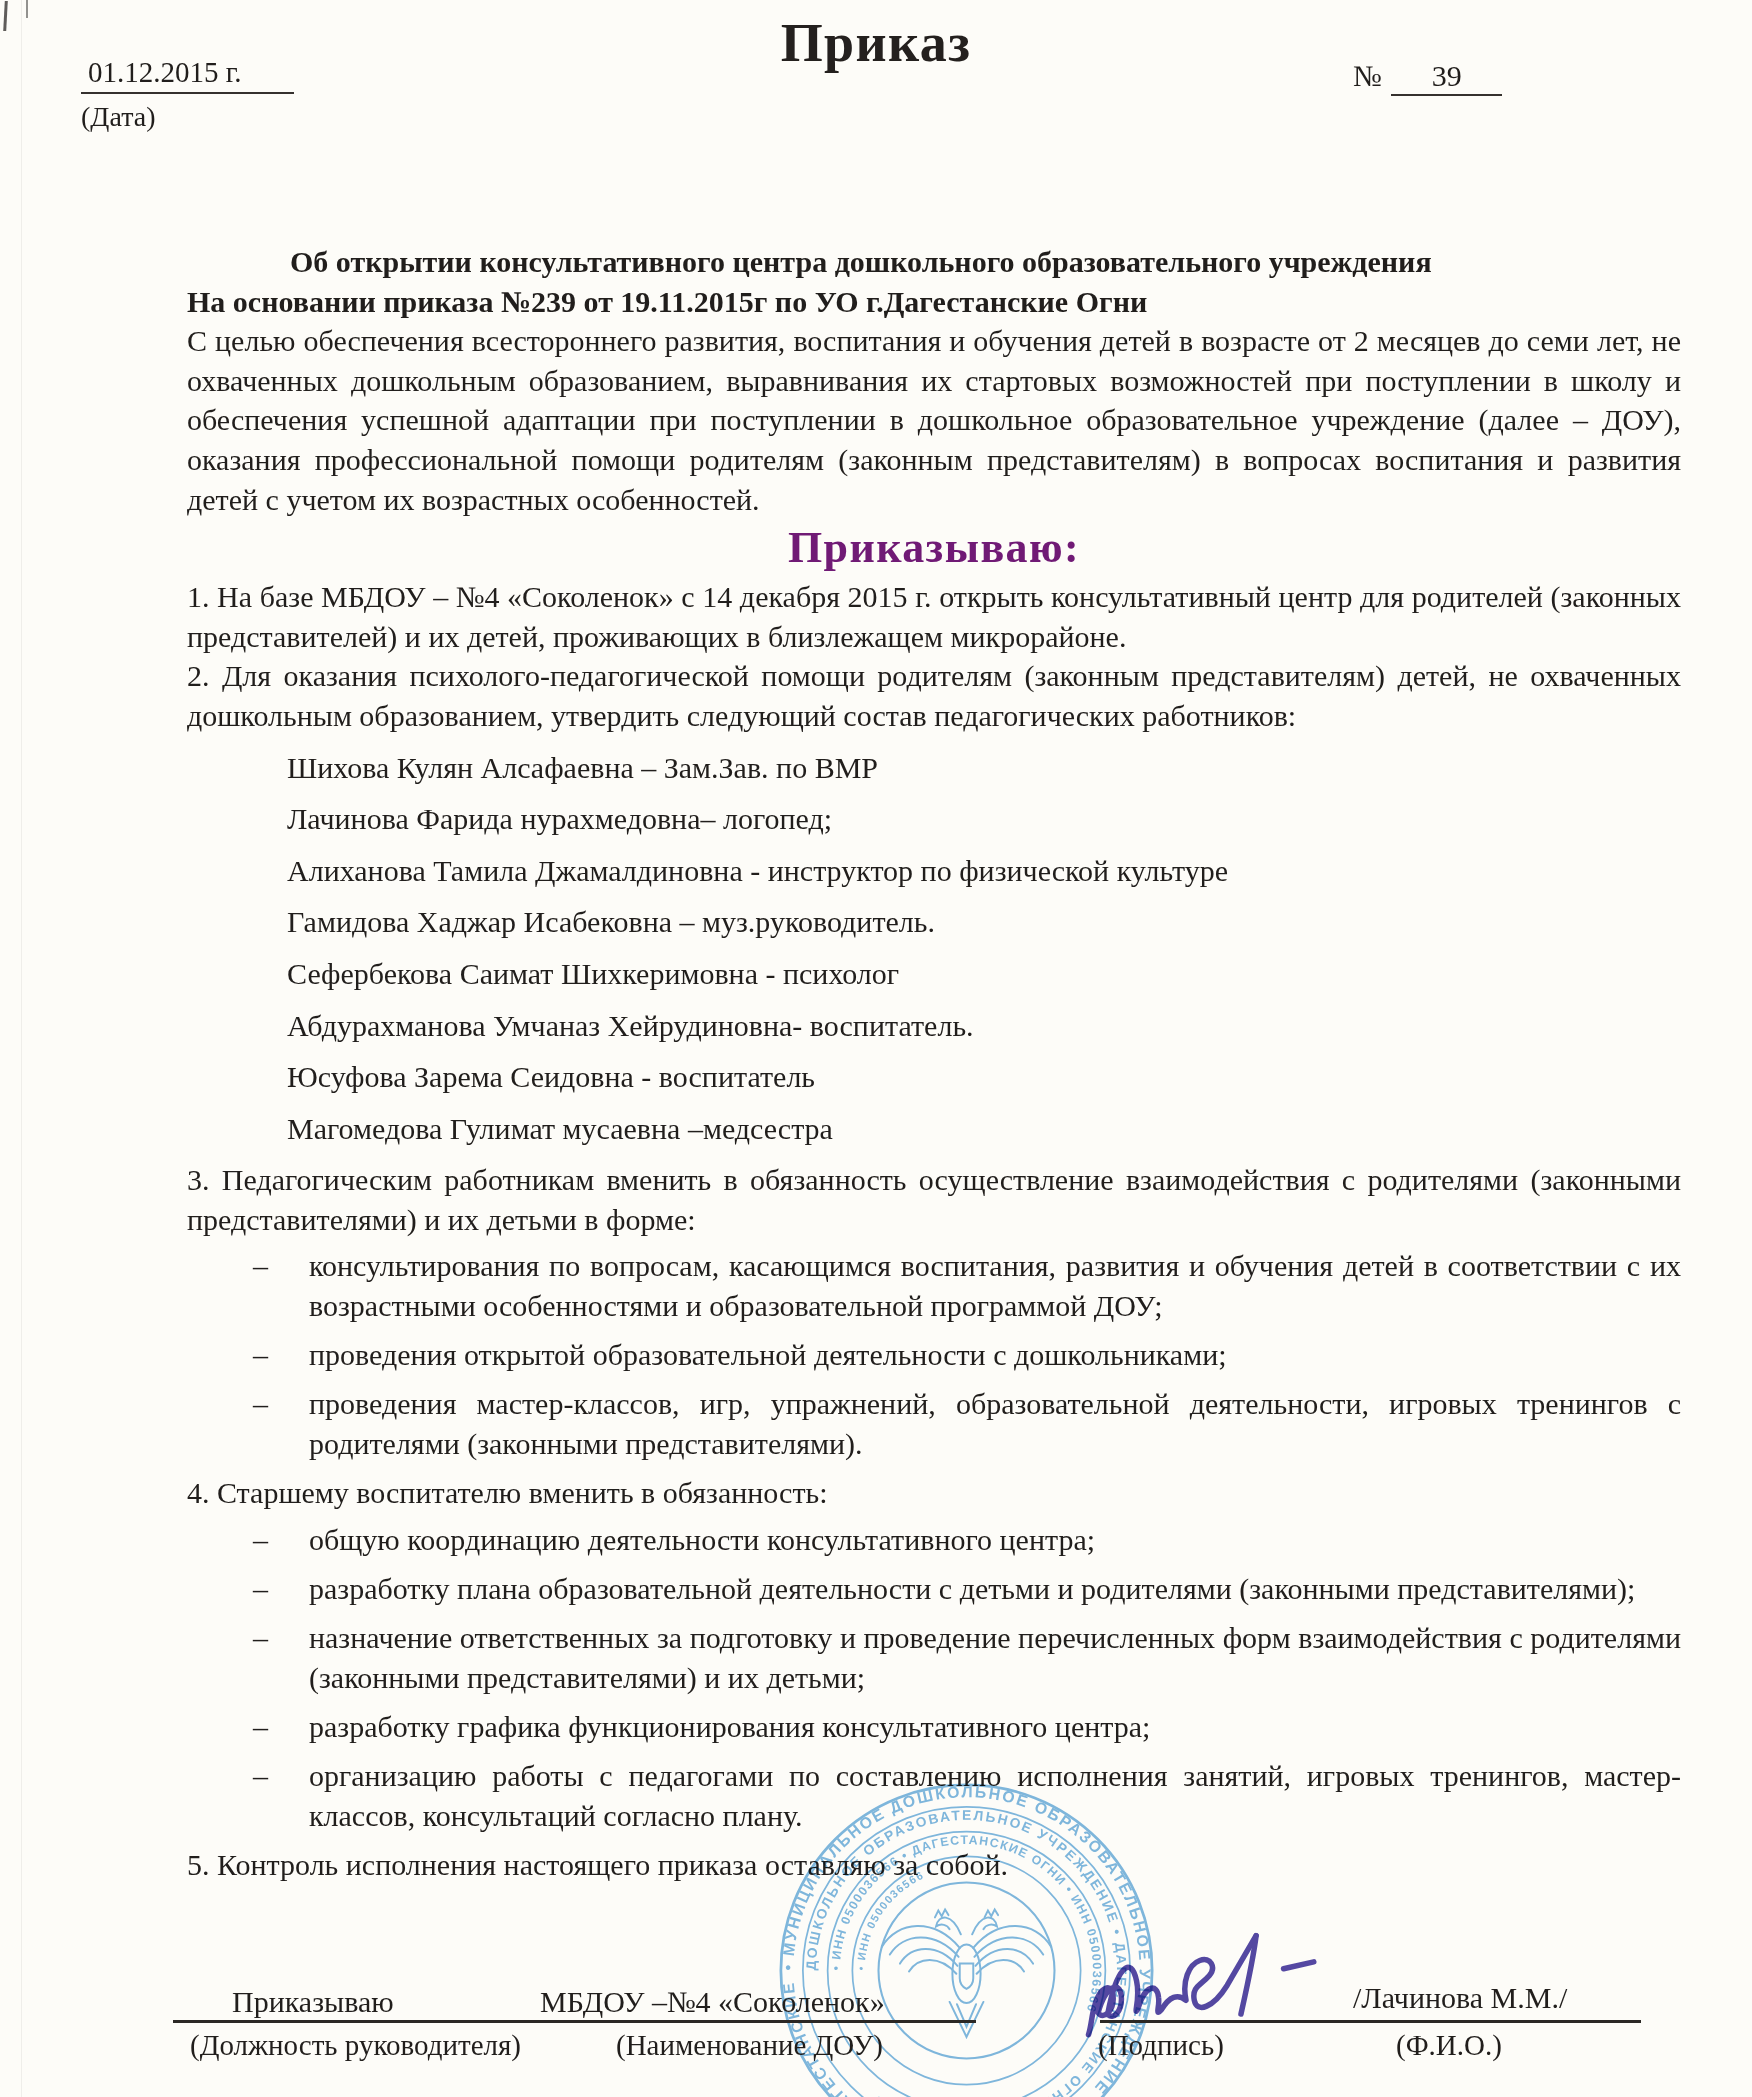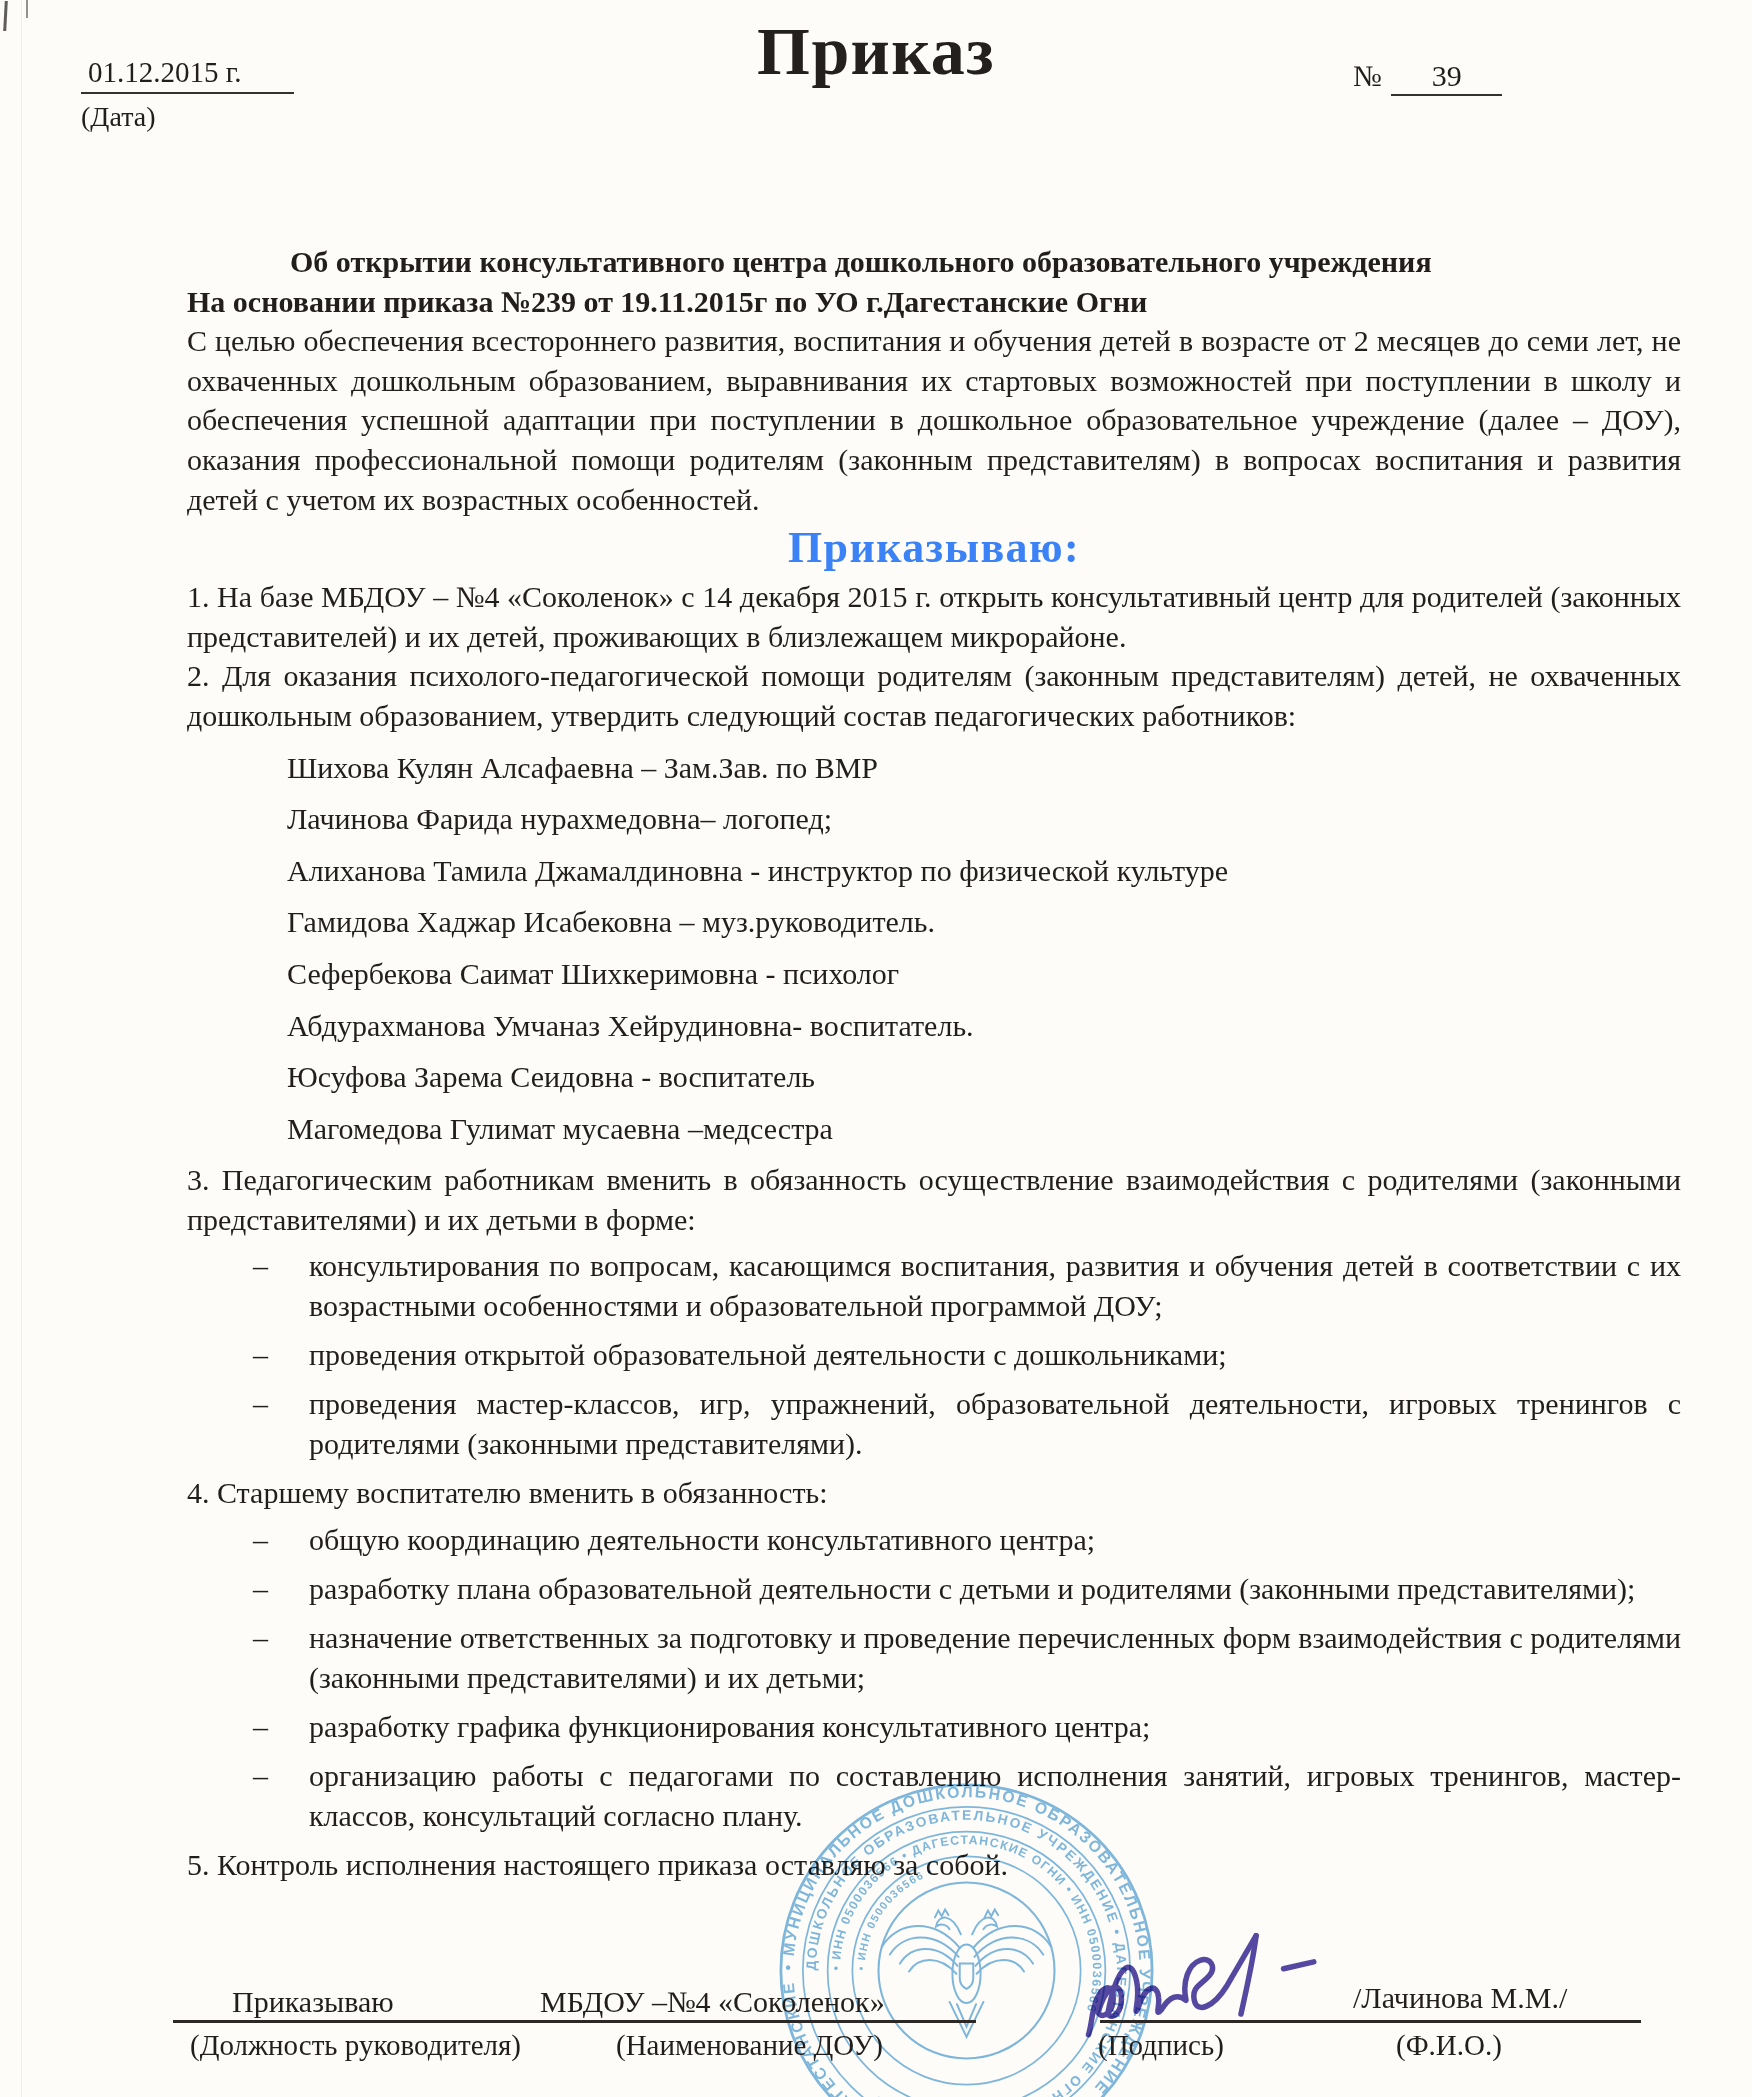--- a/index.html
+++ b/index.html
@@ -14,21 +14,21 @@
     color: #211e1c;
   }
   
   .artifact { position: absolute; background: #2a2726; }
   .a1 { left: 4.1px; top: 1.4px; width: 2.8px; height: 30px; transform: rotate(3deg); opacity: .75; }
   .a2 { left: 26px; top: 0px; width: 2.1px; height: 18px; opacity: .5; }
   .crease { position: absolute; left: 20.6px; top: 0; width: 1.4px; height: 2097px; background: rgba(60,60,60,.07); }
 
   .doc-title {
     position: absolute; top: 12.4px; left: 0; right: 0;
-    text-align: center; font-size: 68px; font-weight: bold;
+    text-align: center; font-size: 54px; font-weight: bold;
     letter-spacing: 1.4px; margin: 0; color: #24201e;
   }
   .date-block { position: absolute; left: 81px; top: 56px; width: 213px; }
   .date-value {
     display: block; font-size: 29px; padding: 0 6.9px 2.8px 6.9px;
     border-bottom: 2.8px solid #35312e;
   }
   .date-label { display: block; font-size: 28px; margin-top: 6.9px; }
   .number-block { position: absolute; left: 1353px; top: 59px; font-size: 30px; }
   .number-line {
@@ -38,21 +38,21 @@
 
   .content {
     position: absolute; left: 187px; top: 242px; width: 1494px;
     font-size: 30px; line-height: 1.32; text-align: justify;
   }
   .content p { margin: 0; }
   .subject { font-weight: bold; }
   .subject .ind { display: block; text-indent: 103px; }
   .order-word {
     text-align: center; font-size: 44px; font-weight: bold;
-    letter-spacing: 1.4px; margin: 59px 0 63px 0; color: #3b82f6;
+    letter-spacing: 1.4px; margin: 59px 0 63px 0; color: #701a75;
   }
   .staff-list { padding-left: 88px; }
   .staff-list div { margin: 12px; }
   .bullets { list-style: none; margin: 6.9px 0 0 0; padding: 0; }
   .bullets li { display: flex; padding-left: 66px; margin-bottom: 9.6px; }
   .bullets .dash { flex: none; width: 56px; }
   .bullets .btxt { flex: 1; text-align: justify; }
 
   .footer-text { position: absolute; font-size: 30px; white-space: nowrap; }
   .f-pos  { left: 232px;  top: 1985px; }

